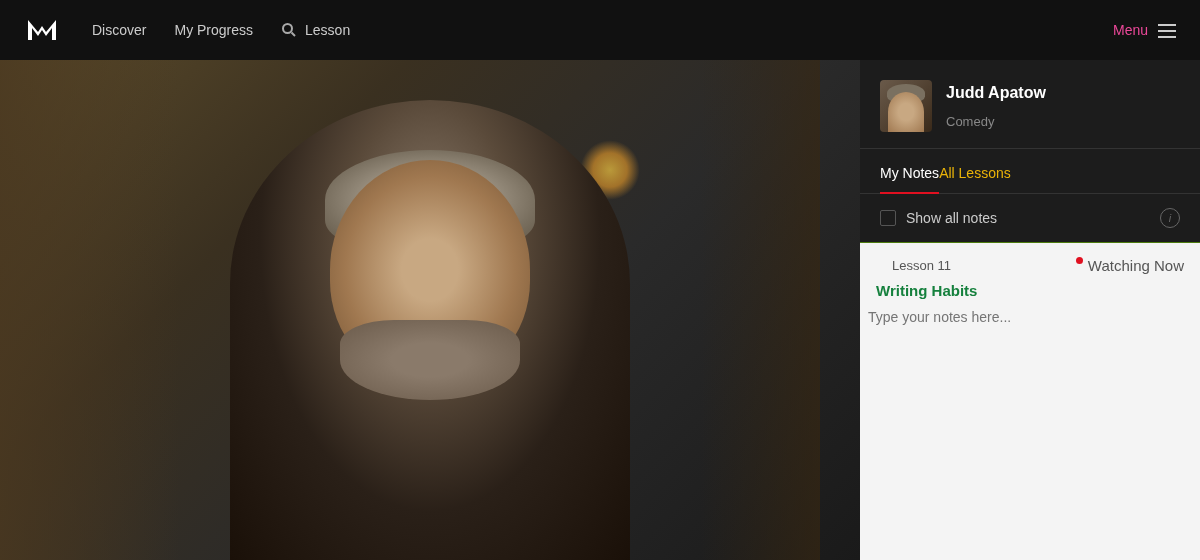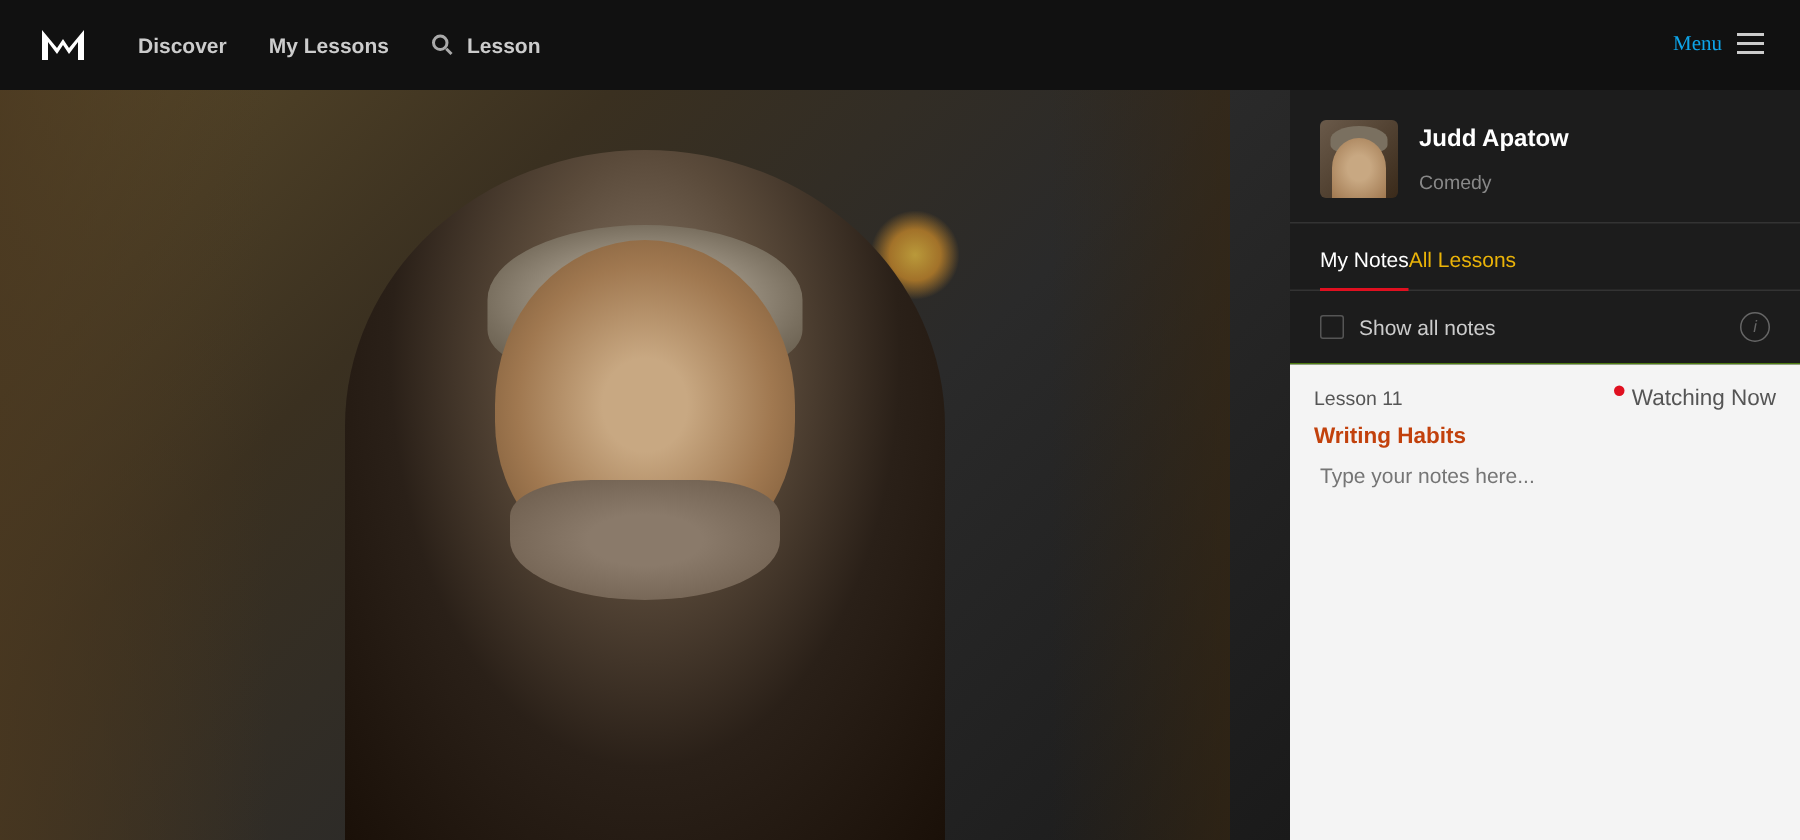--- a/index.html
+++ b/index.html
@@ -42,37 +42,36 @@
 
     .nav-links {
       display: flex;
       gap: 28px;
       flex: 1;
     }
 
     .nav-link {
       color: #ccc;
       font-size: 14px;
-      font-weight: 700;
+      font-weight: 400;
       cursor: pointer;
       text-decoration: none;
       display: flex;
       align-items: center;
       gap: 6px;
       white-space: nowrap;
     }
 
     .nav-right {
       display: flex;
-      align-items: flex-start;
+      align-items: flex-end;
       gap: 10px;
-      color: #0ea5e9;
+      color: #ec4899;
       font-size: 14px;
       cursor: pointer;
-      font-family: Liberation Serif, serif;
     }
 
     .hamburger-icon {
       display: flex;
       flex-direction: column;
       gap: 4px;
     }
 
     .hamburger-icon span {
       display: block;
@@ -328,21 +327,21 @@
       flex: 1;
       display: flex;
       flex-direction: column;
       overflow: hidden;
     }
 
     .note-card-header {
       display: flex;
       align-items: center;
       justify-content: space-between;
-      padding: 14px 16px 8px 16px;
+      padding: 14px 16px 8px 32px;
     }
 
     .lesson-label {
       color: #555;
       font-size: 13px;
     }
 
     .watching-now {
       display: flex;
       align-items: flex-start;
@@ -356,26 +355,26 @@
       height: 7px;
       border-radius: 50%;
       background: #e01020;
       flex-shrink: 0;
     }
 
     .lesson-title {
       padding: 0 16px 10px 16px;
       font-size: 15px;
       font-weight: 700;
-      color: #c2410c;
+      color: #15803d;
     }
 
     .note-textarea {
       flex: 1;
-      margin: 0 16px 16px 20px;
+      margin: 0 16px 16px 8px;
       border: none;
       background: transparent;
       resize: none;
       font-size: 14px;
       color: #999;
       outline: none;
       font-family: inherit;
     }
 
     
@@ -393,21 +392,21 @@
 
 <nav class="nav">
   <div class="nav-logo">
     <svg viewBox="0 0 36 36" fill="white">
       <path d="M4 28 L4 8 L14 20 L18 14 L22 20 L32 8 L32 28 L28 28 L28 16 L22 24 L18 18 L14 24 L8 16 L8 28 Z"></path>
     </svg>
   </div>
 
   <div class="nav-links">
     <a class="nav-link">Discover</a>
-    <a class="nav-link">My Lessons</a>
+    <a class="nav-link">My Progress</a>
     <a class="nav-link">
       <svg class="search-icon-svg" viewBox="0 0 16 16">
         <circle cx="6.5" cy="6.5" r="4.5"></circle>
         <line x1="10.5" y1="10.5" x2="14" y2="14"></line>
       </svg>
       <span>Lesson</span>
     </a>
   </div>
 
   <div class="nav-right">

